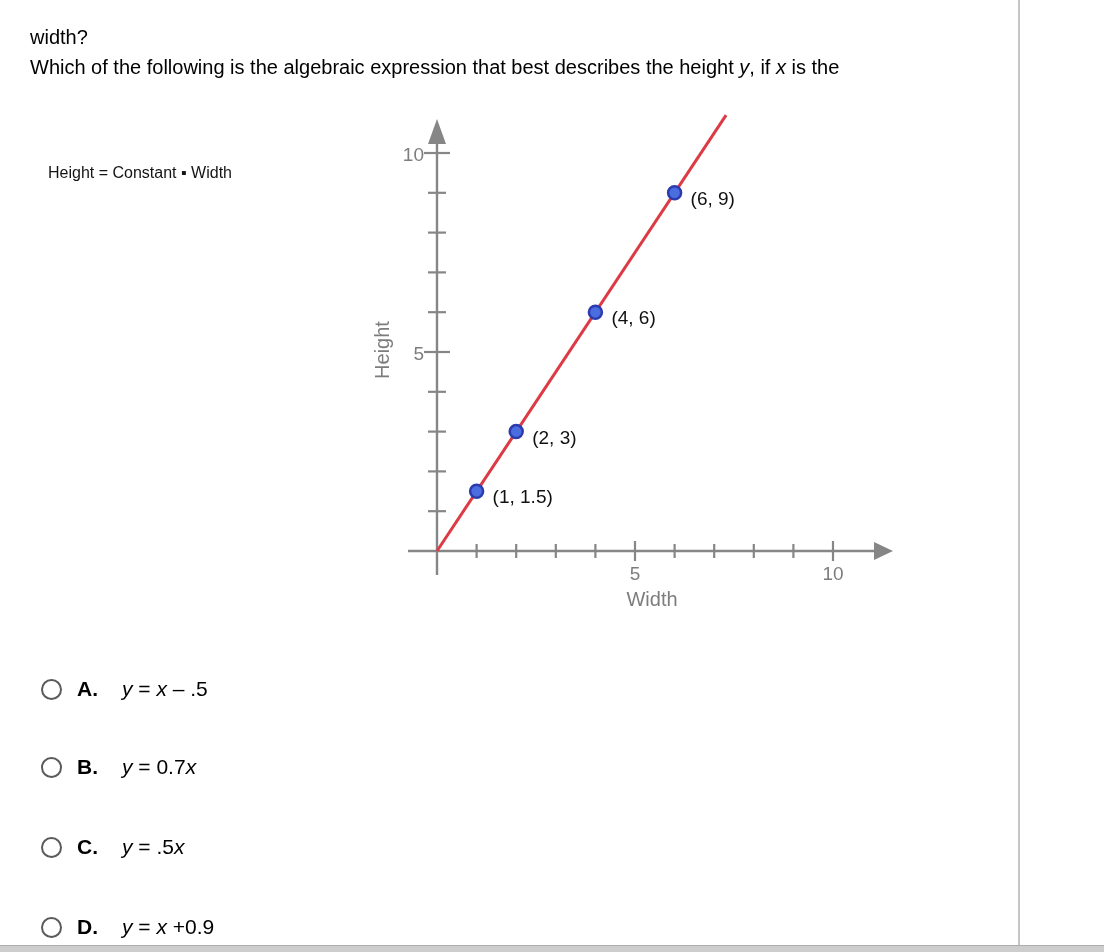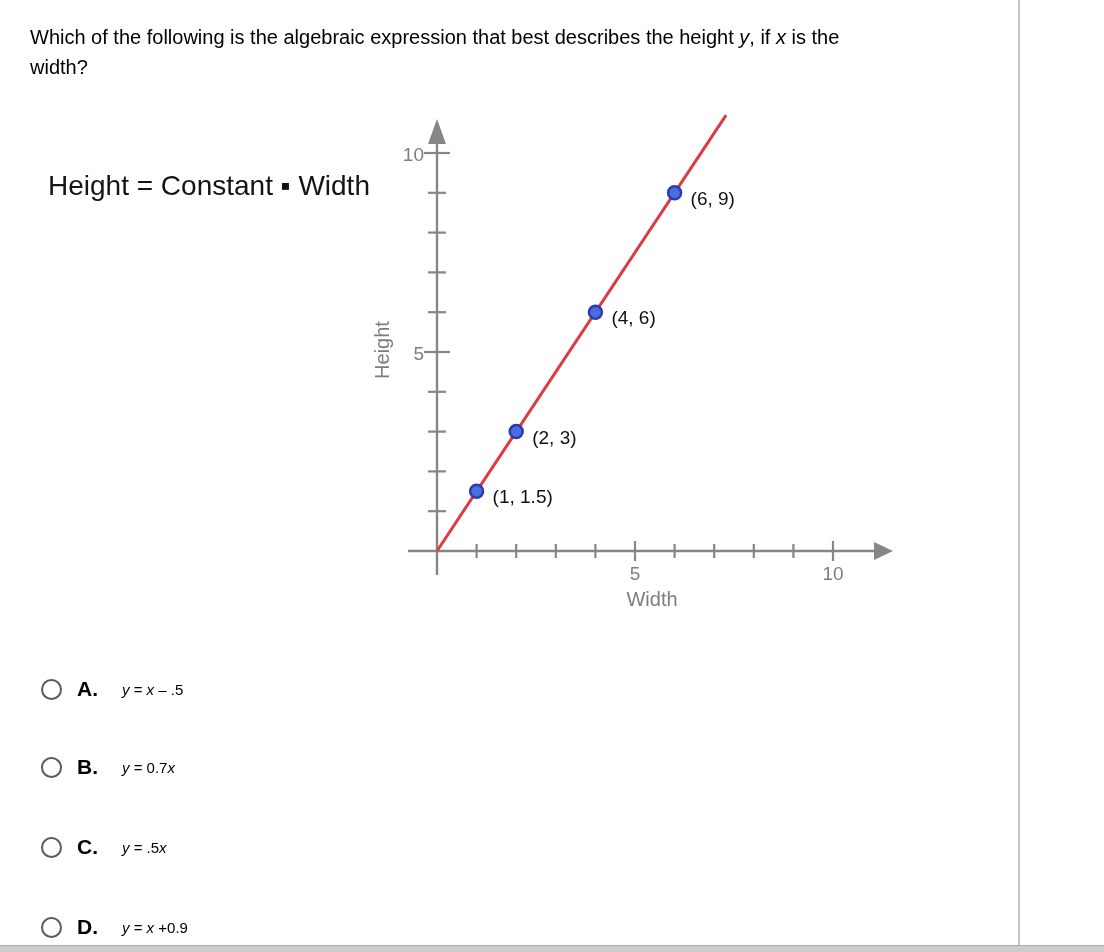--- a/index.html
+++ b/index.html
@@ -1,40 +1,40 @@
 <!DOCTYPE html>
 <html><head>
 <meta charset="utf-8">
 <style>
   html,body{margin:0;padding:0;background:#ffffff;}
   .page{position:relative;width:1104px;height:952px;background:#ffffff;
         font-family:"Liberation Sans",sans-serif;overflow:hidden;color:#000;}
   .question{position:absolute;left:30px;top:22px;width:990px;font-size:20px;line-height:30px;color:#000;}
   .it{font-style:italic;}
-  .formula{position:absolute;left:48px;top:170px;font-size:28px;color:#141414;}
+  .formula{position:absolute;left:48px;top:164px;font-size:16px;color:#141414;}
   .graph{position:absolute;left:358px;top:98px;}
   .graph text{font-family:"Liberation Sans",sans-serif;}
   .opt{position:absolute;left:41px;display:flex;align-items:center;height:26px;}
   .opt .radio{width:17px;height:17px;border:2px solid #5a5a5a;border-radius:50%;
               background:#fff;margin-right:15px;flex:none;cursor:pointer;}
   .opt .letter{font-weight:bold;font-size:21px;width:45px;color:#000;}
-  .opt .expr{font-size:15px;color:#000;white-space:pre;}
+  .opt .expr{font-size:21px;color:#000;white-space:pre;}
   .opt-a{top:676px;} .opt-b{top:754px;} .opt-c{top:834px;} .opt-d{top:914px;}
   .rborder{position:absolute;left:1018px;top:0;width:2px;height:945px;background:#c6c6c6;}
   .hbar{position:absolute;left:0;top:945px;width:1104px;height:7px;background:#cdcdcd;
         border-top:1px solid #adadad;box-sizing:border-box;}
 </style>
 </head>
 <body>
 
 <div class="page">
 
   <div class="question">
+    <div><span>width?</span></div>
     <div><span>Which of the following is the algebraic expression that best describes the height </span><span class="it">y</span><span>, if </span><span class="it">x</span><span> is the</span></div>
-    <div><span>width?</span></div>
   </div>
 
   <div class="formula">Height = Constant ▪ Width</div>
 
   <svg id="graph" class="graph" width="560" height="530">
       <line x1="50" y1="453" x2="519" y2="453" stroke="#868686" stroke-width="2.4"></line>
       <line x1="79" y1="477" x2="79" y2="44" stroke="#868686" stroke-width="2.4"></line>
       <polygon points="535,453 516,444 516,462" fill="#868686"></polygon>
       <polygon points="79,21 70,46 88,46" fill="#868686"></polygon>
       <line x1="118.6" y1="446" x2="118.6" y2="460" stroke="#868686" stroke-width="2.2"></line>

